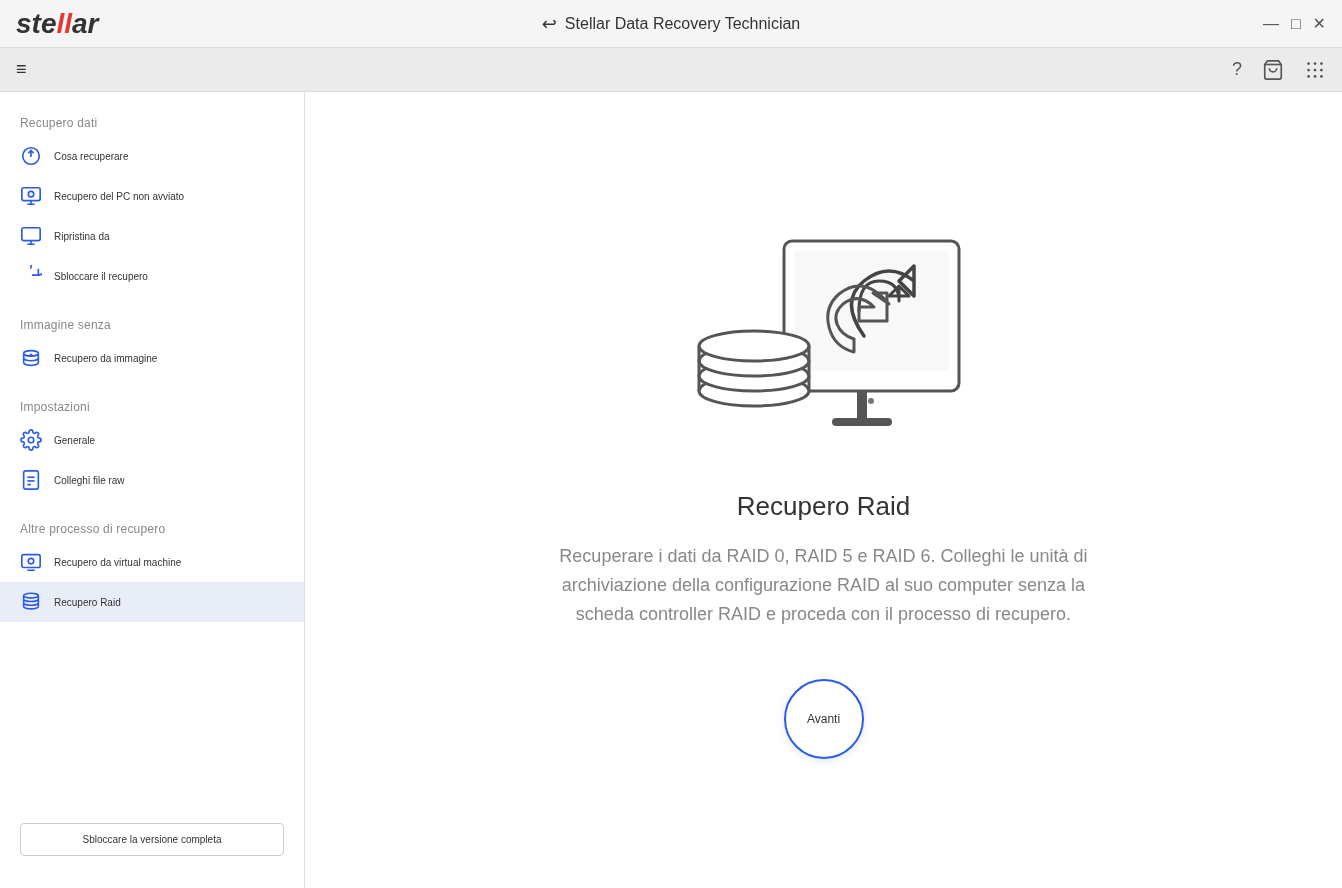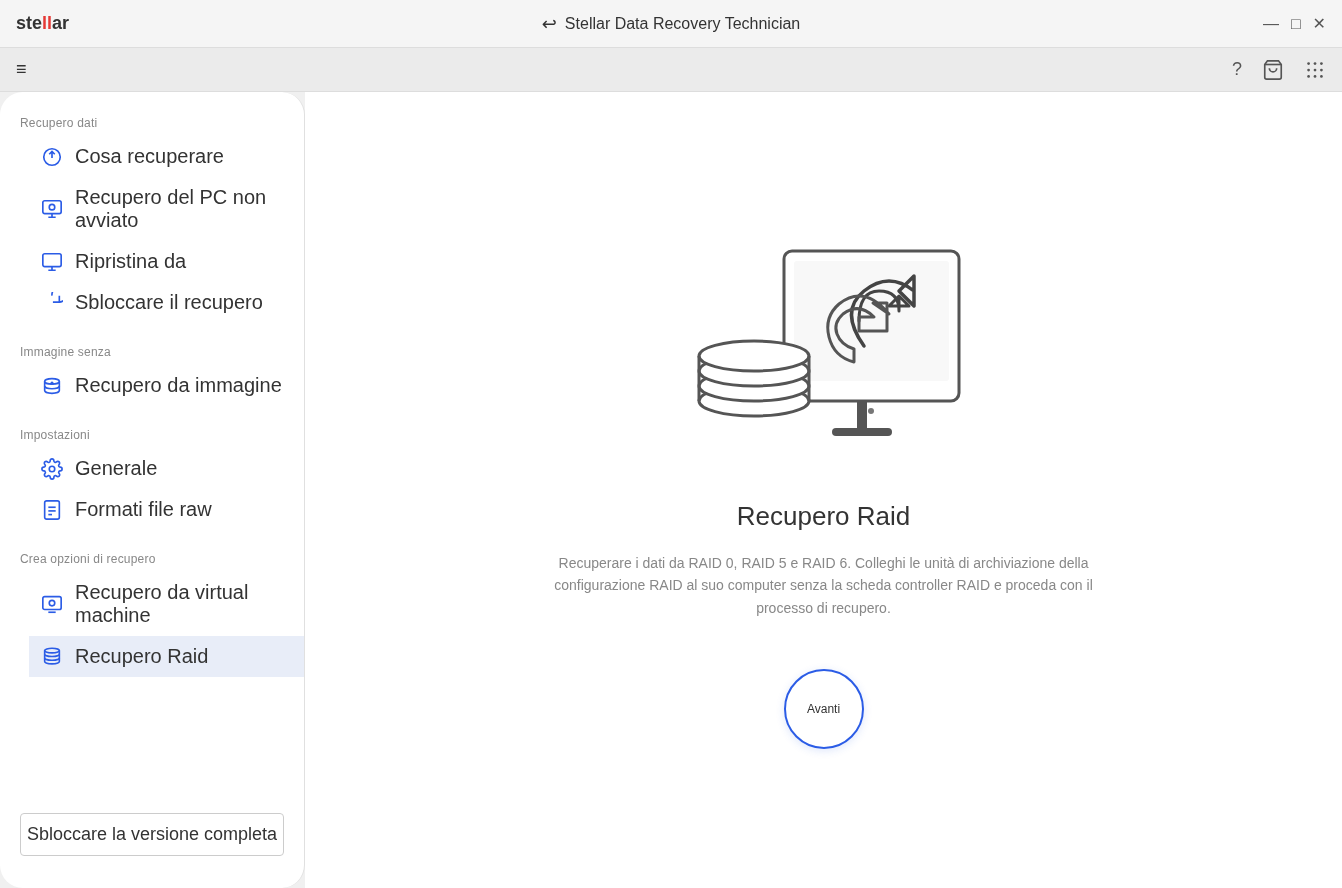--- a/index.html
+++ b/index.html
@@ -22,23 +22,24 @@
       padding: 0 16px;
       border-bottom: 1px solid #ddd;
       position: relative;
     }
     .title-bar-left {
       display: flex;
       align-items: center;
       gap: 10px;
     }
     .logo-text {
-      font-size: 18px;
+      font-size: 28px;
       font-weight: bold;
       color: #333;
+      font-style: italic;
     }
     .logo-text span {
       color: #e53935;
     }
     .title-bar-center {
       position: absolute;
       left: 50%;
       transform: translateX(-50%);
       display: flex;
       align-items: center;
@@ -98,40 +99,38 @@
 
     
     .sidebar {
       width: 305px;
       background: #fff;
       border-right: 1px solid #e0e0e0;
       display: flex;
       flex-direction: column;
       padding: 16px 0;
       overflow-y: auto;
-      border-radius: 23px;
     }
     .sidebar-section-label {
       font-size: 12px;
       color: #888;
       padding: 8px 20px 6px 20px;
       font-weight: 500;
       letter-spacing: 0.2px;
     }
     .sidebar-item {
       display: flex;
       align-items: center;
       gap: 12px;
-      padding: 9px 12px;
-      cursor: pointer;
-      font-size: 20px;
+      padding: 9px 20px;
+      cursor: pointer;
+      font-size: 10px;
       color: #333;
       border-radius: 0;
       transition: background 0.15s;
-      margin-left: 29px;
     }
     .sidebar-item.active {
       background: #e8edf8;
       font-weight: 500;
     }
     .sidebar-item .item-icon {
       width: 22px;
       height: 22px;
       color: #2b5ce6;
       flex-shrink: 0;
@@ -145,21 +144,21 @@
     .sidebar-footer {
       margin-top: auto;
       padding: 16px 20px;
     }
     .unlock-btn {
       width: 100%;
       padding: 10px 0;
       background: #fff;
       border: 1px solid #ccc;
       border-radius: 4px;
-      font-size: 18px;
+      font-size: 10px;
       color: #333;
       cursor: pointer;
     }
 
     
     .content-area {
       flex: 1;
       background: #fff;
       display: flex;
       flex-direction: column;
@@ -173,21 +172,21 @@
       height: 240px;
       margin-bottom: 30px;
     }
     .content-title {
       font-size: 26px;
       color: #333;
       font-weight: 400;
       margin-bottom: 20px;
     }
     .content-description {
-      font-size: 14px;
+      font-size: 18px;
       color: #888;
       text-align: center;
       max-width: 580px;
       line-height: 1.6;
       margin-bottom: 50px;
     }
     .avanti-btn {
       width: 80px;
       height: 80px;
       border-radius: 50%;
@@ -334,25 +333,25 @@
 
     <div class="sidebar-item">
       <span class="item-icon">
         <svg width="22" height="22" viewBox="0 0 24 24" fill="none" stroke="#2b5ce6" stroke-width="1.8">
           <rect x="4" y="2" width="16" height="20" rx="2"></rect>
           <line x1="8" y1="9" x2="16" y2="9"></line>
           <line x1="8" y1="13" x2="16" y2="13"></line>
           <line x1="8" y1="17" x2="12" y2="17"></line>
         </svg>
       </span>
-      <span>Formati file raw</span>
+      <span>Colleghi file raw</span>
     </div>
 
     <div class="sidebar-divider"></div>
-    <div class="sidebar-section-label">Crea opzioni di recupero</div>
+    <div class="sidebar-section-label">Altre processo di recupero</div>
 
     <div class="sidebar-item">
       <span class="item-icon">
         <svg width="22" height="22" viewBox="0 0 24 24" fill="none" stroke="#2b5ce6" stroke-width="1.8">
           <rect x="2" y="4" width="20" height="14" rx="2"></rect>
           <circle cx="12" cy="11" r="3"></circle>
           <path d="M8 21h8"></path>
         </svg>
       </span>
       <span>Recupero da virtual machine</span>

